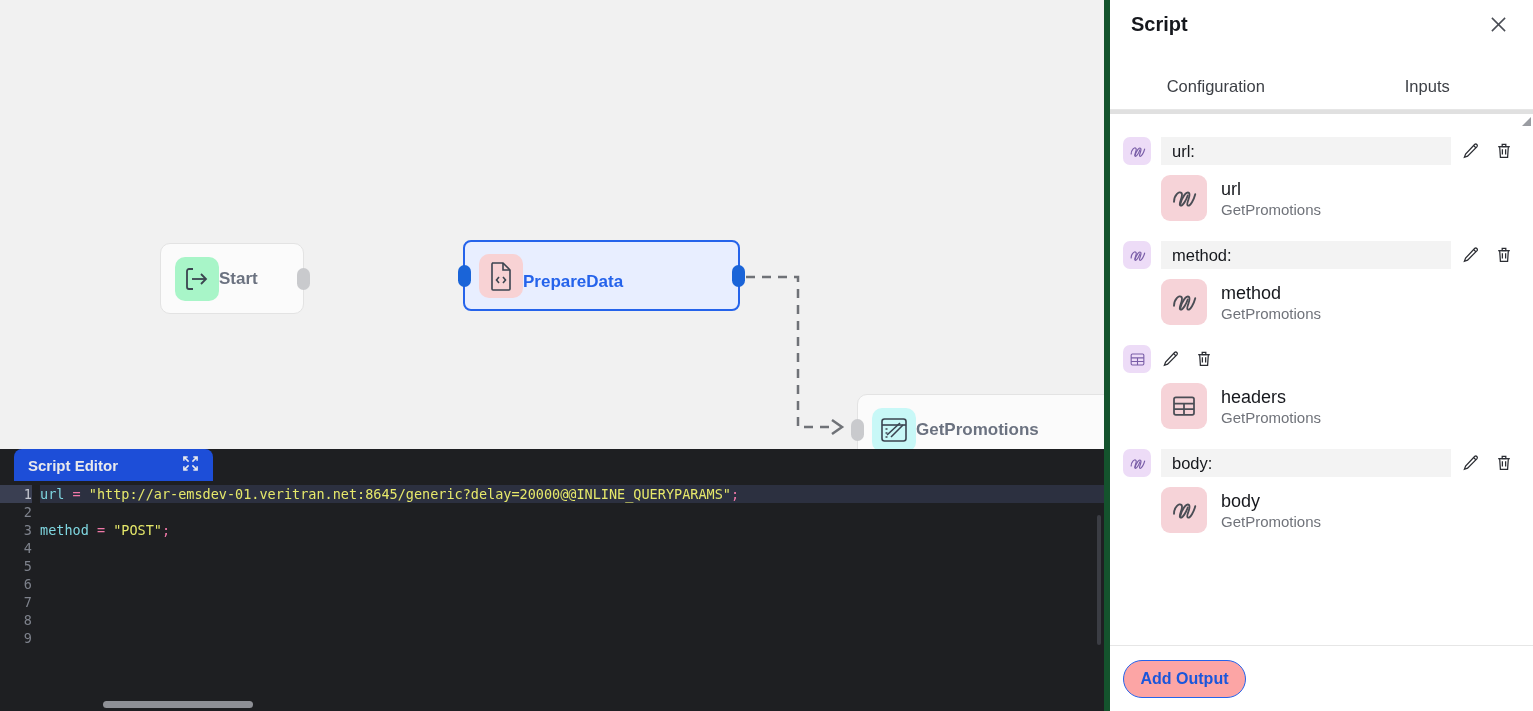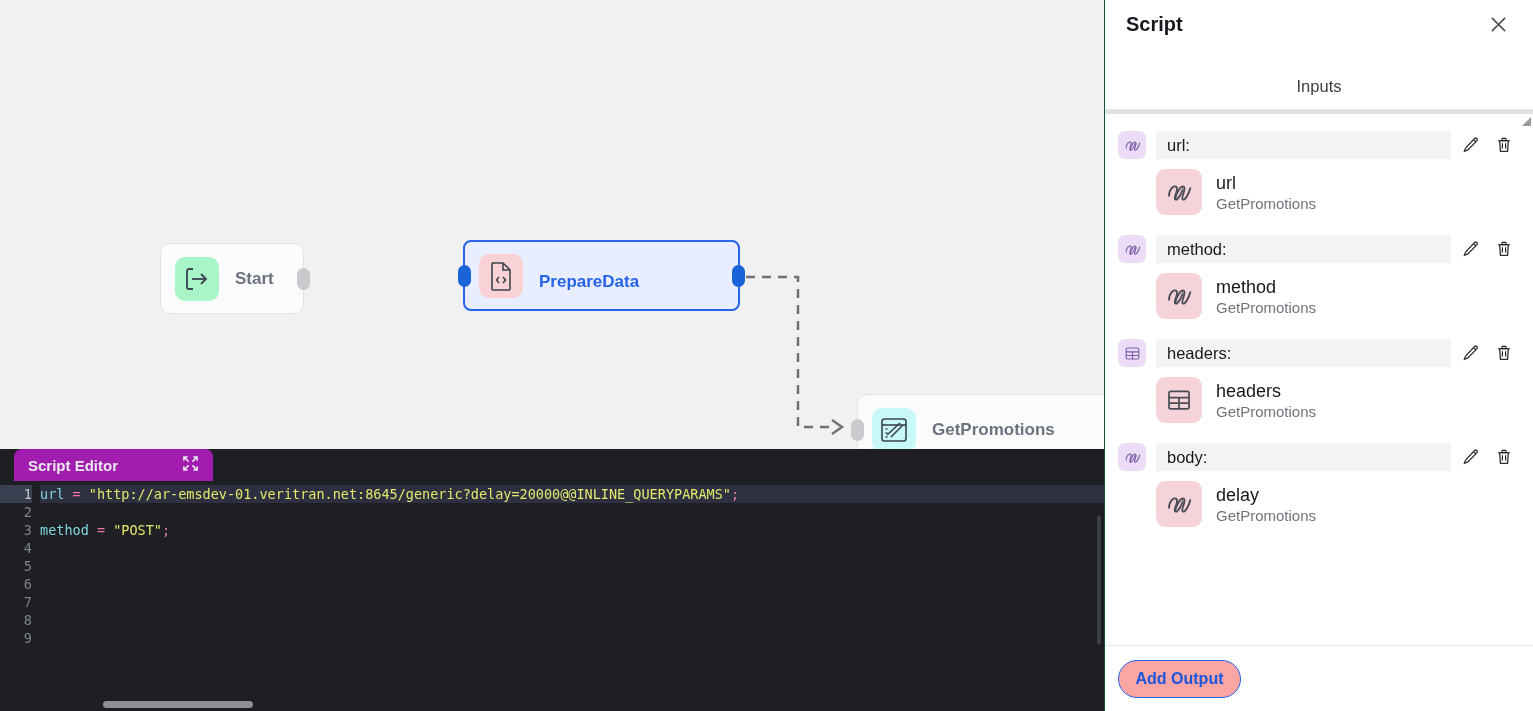--- a/index.html
+++ b/index.html
@@ -21,21 +21,20 @@
   }
 
   .node {
     position: absolute;
     background: #fbfbfb;
     border: 1px solid #e3e3e3;
     border-radius: 10px;
     display: flex;
     align-items: center;
     padding: 0 18px 0 14px;
-    gap: 16px;
   }
   .node .node-label {
     font-size: 17px;
     font-weight: bold;
     color: #6b7280;
     white-space: nowrap;
   }
   .node-icon {
     width: 44px; height: 44px;
     border-radius: 10px;
@@ -77,21 +76,21 @@
   #editor {
     position: absolute;
     left: 0; top: 449px;
     width: 1104px; height: 262px;
     background: #1e1f22;
     overflow: hidden;
   }
   #editor-tab {
     position: absolute; left: 14px; top: 0;
     width: 199px; height: 32px;
-    background: #a21caf;
+    background: #1d4ed8;
     border-radius: 8px 8px 0 0;
     display: flex; align-items: center;
     padding: 0 14px;
     justify-content: space-between;
   }
   #editor-tab .tab-title {
     color: #e9e9ec; font-size: 15px; font-weight: bold;
   }
   #editor-body {
     position: absolute; left: 0; top: 36px; right: 0; bottom: 0;
@@ -129,21 +128,21 @@
   #editor-vmark {
     position: absolute; right: 3px; top: 30px;
     width: 4px; height: 130px; background: #3b3d44; border-radius: 3px;
   }
 
   
   #panel {
     position: absolute; right: 0; top: 0;
     width: 429px; height: 711px;
     background: #ffffff;
-    border-left: 1px solid #14532d;
+    border-left: 6px solid #14532d;
     display: flex; flex-direction: column;
   }
   #panel-header {
     height: 48px; flex: 0 0 48px;
     display: flex; align-items: center;
     padding: 0 22px 0 21px;
     justify-content: space-between;
   }
   #panel-title { font-size: 20px; font-weight: bold; color: #16181d; }
   #close-btn {
@@ -173,21 +172,21 @@
     background: #1340a8;
   }
   #resize-handle {
     position: absolute; right: 2px; bottom: -12px;
     width: 9px; height: 9px;
     color: #9a9ca2;
   }
   #panel-scroll {
     flex: 1 1 auto;
     overflow: hidden;
-    padding-top: 20px;
+    padding-top: 26px;
     position: relative;
   }
   #panel-scroll::before {
     content: ""; position: absolute;
     left: 0; right: 0; top: 0; height: 4px;
     background: #e0e0e0;
   }
 
   .out-group { margin-bottom: 10px; }
   .out-row {
@@ -354,20 +353,21 @@
   <div id="panel-header">
     <span id="panel-title">Script</span>
     <span id="close-btn">
       <svg width="17" height="17" viewBox="0 0 18 18" fill="none" stroke="currentColor" stroke-width="1.6">
         <path d="M2 2 L16 16 M16 2 L2 16"></path>
       </svg>
     </span>
   </div>
 
   <div id="tabs">
+    <div class="tab">Configuration</div>
     <div class="tab">Inputs</div>
     <span id="resize-handle">
       <svg width="9" height="9" viewBox="0 0 9 9" fill="currentColor">
         <path d="M9 0 L9 9 L0 9 Z"></path>
       </svg>
     </span>
   </div>
 
   <div id="panel-scroll">
       <div class="out-group">
@@ -449,21 +449,20 @@
         </div>
       </div>
       <div class="out-group">
         <div class="out-row">
           <span class="type-chip-sm">
             <svg width="19" height="19" viewBox="0 0 24 24" fill="none" stroke="#7a5ea8" stroke-width="1.4">
               <rect x="4" y="5" width="16" height="14" rx="1.5"></rect>
               <path d="M4 10 H20 M4 14.5 H20 M12 10 V19"></path>
             </svg>
           </span>
-          <div class="out-name-bar">headers:</div>
           <div class="row-actions">
             <span class="icon-btn">
               <svg width="18" height="18" viewBox="0 0 20 20" fill="none" stroke="currentColor" stroke-width="1.4">
                 <path d="M14.2 2.6 a1.8 1.8 0 0 1 2.5 2.5 L6.2 15.7 L2.7 17 L4 13.5 Z"></path>
                 <path d="M13 4 L15.4 6.4"></path>
               </svg>
             </span>
             <span class="icon-btn">
               <svg width="18" height="18" viewBox="0 0 20 20" fill="none" stroke="currentColor" stroke-width="1.4">
                 <path d="M3.5 5.2 H16.5"></path>
@@ -514,21 +513,21 @@
           </div>
         </div>
         <div class="out-link">
           <span class="type-chip-lg">
             <svg width="30" height="30" viewBox="0 0 24 24" fill="none" stroke="#4a4d55" stroke-width="1.5" stroke-linecap="round">
               <path d="M4 15 C4 10 8 6 10 8 C12 10 7 17 9 18 C11 19 14 13 15 10"></path>
               <path d="M9 17 C10 12 14 6 16 8 C18 10 13 17 15 18 C17 19 20 13 21 9"></path>
             </svg>
           </span>
           <div class="link-text">
-            <span class="link-title">delay</span>
+            <span class="link-title">body</span>
             <span class="link-sub">GetPromotions</span>
           </div>
         </div>
       </div>
     </div>
 
   <div id="panel-footer">
     <button class="pbtn" id="add-output-btn">Add Output</button>
   </div>
 </div>

